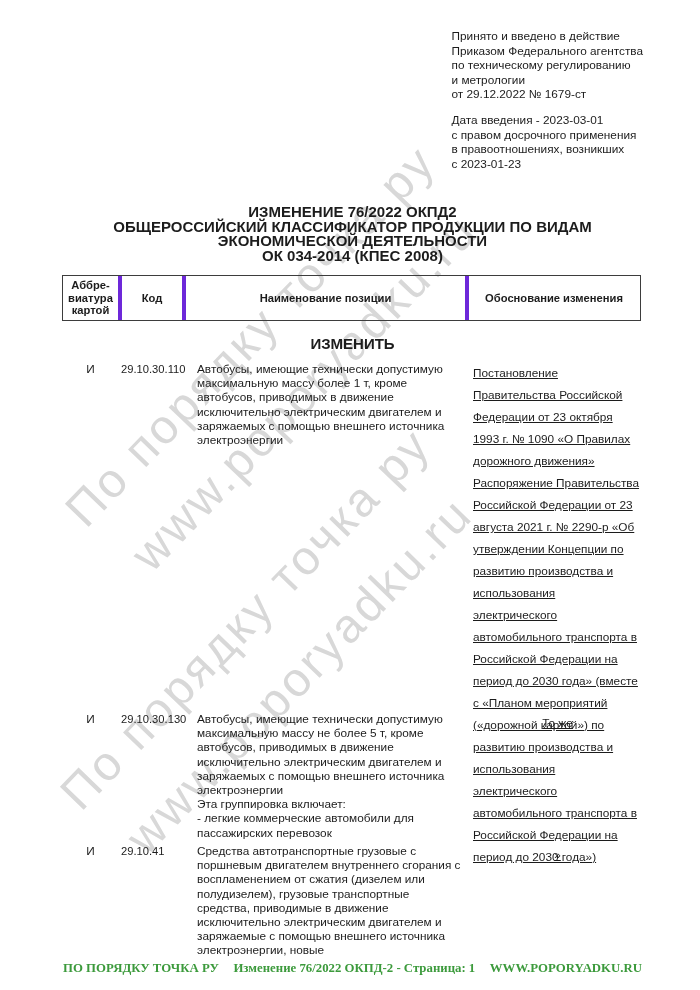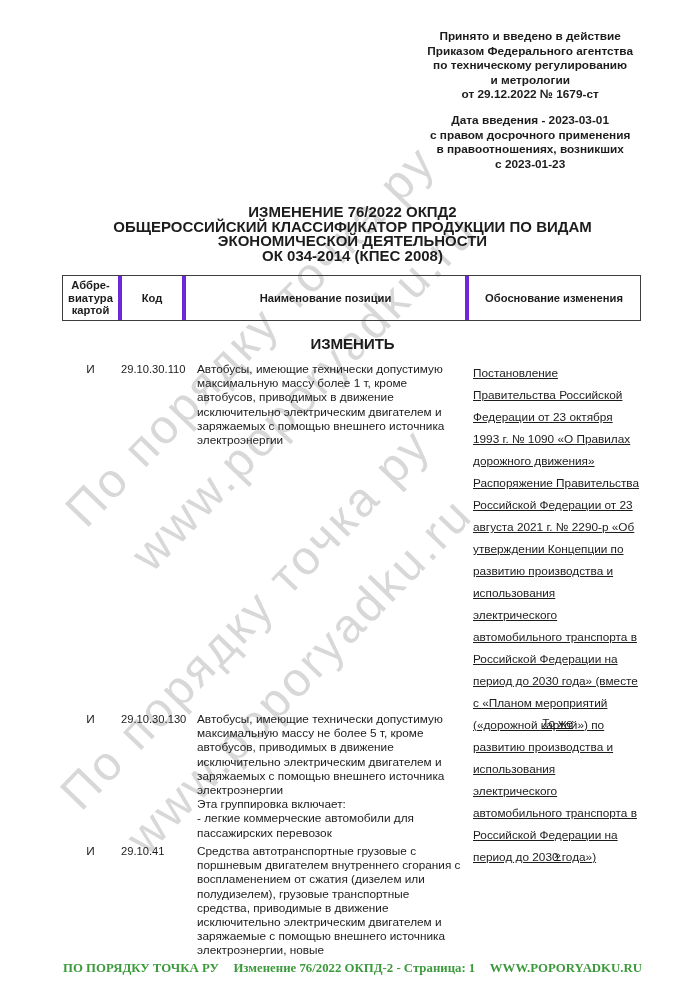--- a/index.html
+++ b/index.html
@@ -12,21 +12,21 @@
     position:absolute; z-index:0; color:#d8d8d8; font-size:48px; letter-spacing:3px;
     line-height:78px; white-space:nowrap; transform:rotate(-46deg); transform-origin:center;
     user-select:none;
   }
   .wm-a { left:25px; top:285px; }
   .wm-b { left:20px; top:568px; }
   .wm .wm-line2 { padding-left:14px; }
   
   .layer { position:absolute; z-index:1; }
   .pre { white-space:pre-line; }
-  .adoption-block { top:29px; right:67px; text-align:center; font-size:11.8px; line-height:14.6px;font-weight:bold; }
+  .adoption-block { top:29px; right:57px; text-align:left; font-size:11.8px; line-height:14.6px; }
   .effective-note { margin-top:11px; }
   .doc-title {
     top:205px; left:63px; width:579px; text-align:center;
     font-weight:700; font-size:15px; line-height:14.6px;
   }
   
   .thead {
     top:275px; left:62px; width:579px; height:46px; box-sizing:border-box;
     border:1.5px solid #3d3d3d; display:flex;
   }

